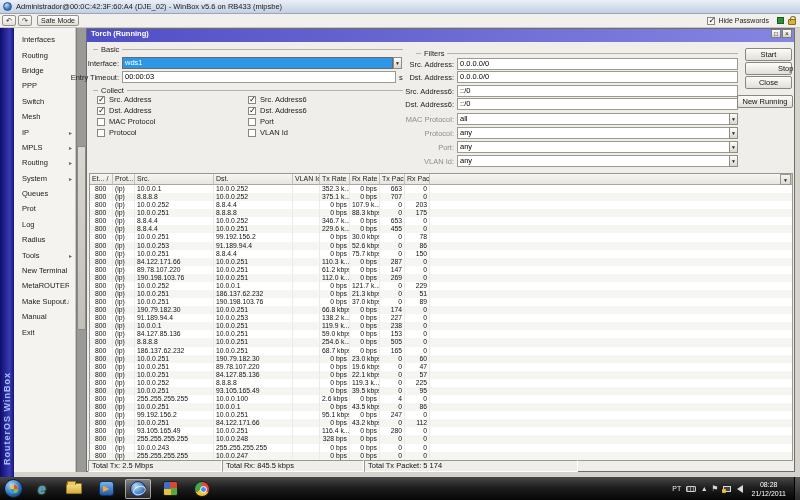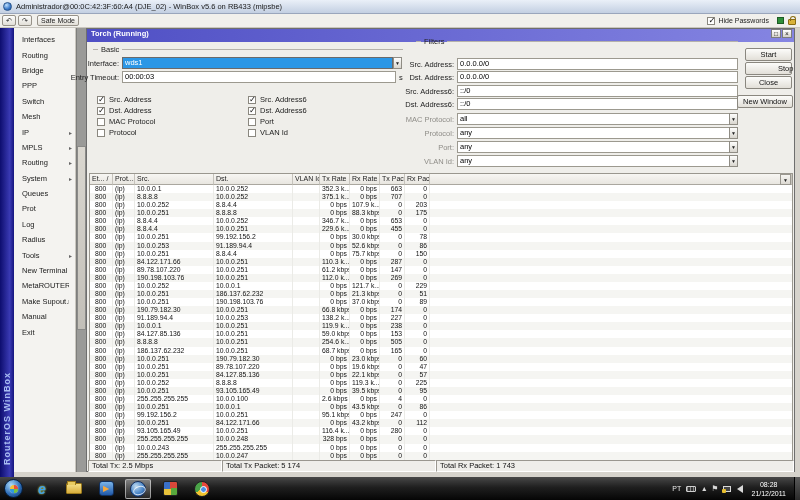--- a/index.html
+++ b/index.html
@@ -247,20 +247,25 @@
       <span class="gh-label">Basic</span>
       <span class="line"></span>
   </div>
   <div class="f-label" style="left:0; top:30px; width:32px;">Interface:</div>
   <div class="tin sel" style="left:35px; top:28px; width:271px;">wds1</div>
   <div class="drop" style="left:306px; top:28px;">▼</div>
   <div class="f-label" style="left:-20px; top:44px; width:52px;">Entry Timeout:</div>
   <div class="tin" style="left:35px; top:42px; width:274px;">00:00:03</div>
   <div class="suffix" style="left:312px; top:44px;">s</div>
 
+  <div class="group-hd" style="left:6px; top:57px; width:310px;">
+    <span class="lead"></span>
+      <span class="gh-label">Collect</span>
+      <span class="line"></span>
+  </div>
   <div class="abs" id="collect-col1" style="left:10px; top:65px;">
   <div class="chk-row">
     <span class="cb on"></span>
     <span class="chk-label">Src. Address</span>
   </div>
 
   <div class="chk-row">
     <span class="cb on"></span>
     <span class="chk-label">Dst. Address</span>
   </div>
@@ -290,21 +295,21 @@
     <span class="cb"></span>
     <span class="chk-label">Port</span>
   </div>
 
   <div class="chk-row">
     <span class="cb"></span>
     <span class="chk-label">VLAN Id</span>
   </div>
 </div>
 
-  <div class="group-hd" style="left:329px; top:8px; width:322px;">
+  <div class="group-hd" style="left:329px; top:20px; width:322px;">
     <span class="lead"></span>
       <span class="gh-label">Filters</span>
       <span class="line"></span>
   </div>
   <div id="filters">
       <div class="f-label" style="left: 297px; top: 31px; width: 70px;">Src. Address:</div>
       <div class="tin" style="left: 370px; top: 29px; width: 281px;">0.0.0.0/0</div>
       <div class="f-label" style="left: 297px; top: 44px; width: 70px;">Dst. Address:</div>
       <div class="tin" style="left: 370px; top: 42px; width: 281px;">0.0.0.0/0</div>
       <div class="f-label" style="left: 297px; top: 58px; width: 70px;">Src. Address6:</div>
@@ -322,21 +327,21 @@
       <div class="drop" style="left: 642px; top: 112px;">▼</div>
       <div class="f-label dis" style="left: 297px; top: 128px; width: 70px;">VLAN Id:</div>
       <div class="tin" style="left: 370px; top: 126px; width: 281px;">any</div>
       <div class="drop" style="left: 642px; top: 126px;">▼</div>
     </div>
 
   <div id="torch-buttons">
       <div class="wbtn" style="left: 658px; top: 19px; width: 47px;">Start</div>
       <div class="wbtn" style="left: 658px; top: 33px; width: 47px; padding-left: 32px;">Stop</div>
       <div class="wbtn" style="left: 658px; top: 47px; width: 47px;">Close</div>
-      <div class="wbtn" style="left: 650px; top: 66px; width: 56px;">New Window</div>
+      <div class="wbtn" style="left: 650px; top: 66px; width: 56px;">New Running</div>
     </div>
 
   <div id="tbl">
     <div id="tbl-hd">
         <div class="th" style="width: 23px;">Et... /</div>
         <div class="th" style="width: 22px;">Prot...</div>
         <div class="th" style="width: 79px;">Src.</div>
         <div class="th" style="width: 79px;">Dst.</div>
         <div class="th" style="width: 27px;">VLAN Id</div>
         <div class="th" style="width: 30px;">Tx Rate</div>
@@ -753,22 +758,22 @@
           <div class="td r" style="width: 30px;">0 bps</div>
           <div class="td r" style="width: 25px;">0</div>
           <div class="td r" style="width: 25px;">0</div>
           <div class="td fill"></div>
         </div>
       </div>
   </div>
 
   <div id="totals">
       <div class="tot" style="width: 134px;">Total Tx: 2.5 Mbps</div>
+      <div class="tot" style="width: 142px;">Total Rx: 845.5 kbps</div>
       <div class="tot" style="width: 214px;">Total Tx Packet: 5 174</div>
-      <div class="tot fill">Total Rx Packet: 1 743</div>
     </div>
 </div>
 
 <div id="taskbar" class="abs">
   <div id="start-orb"></div>
   <div class="task-ico">
       <span class="ico-ie">e</span>
     </div>
   <div class="task-ico">
       <span class="ico-folder"></span>

